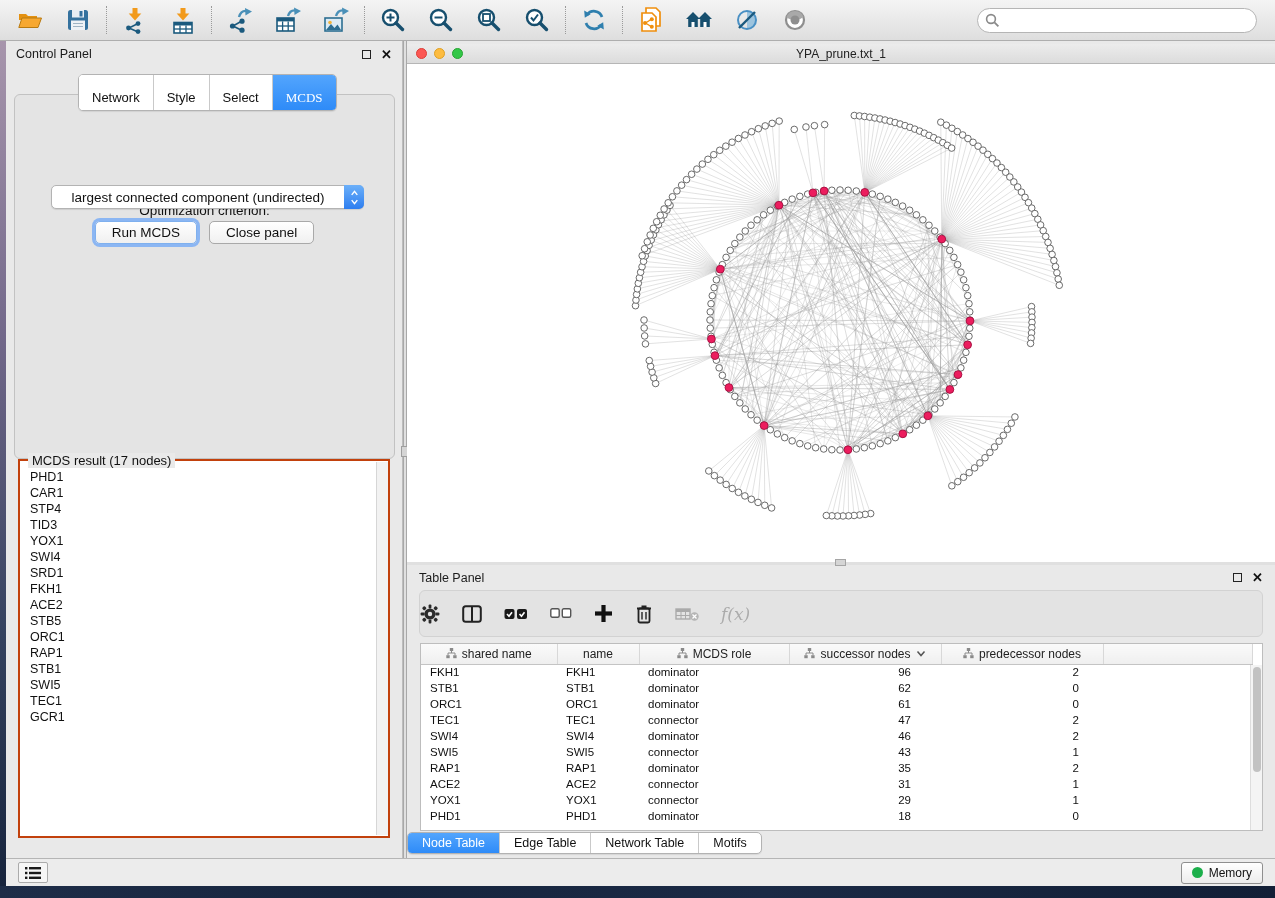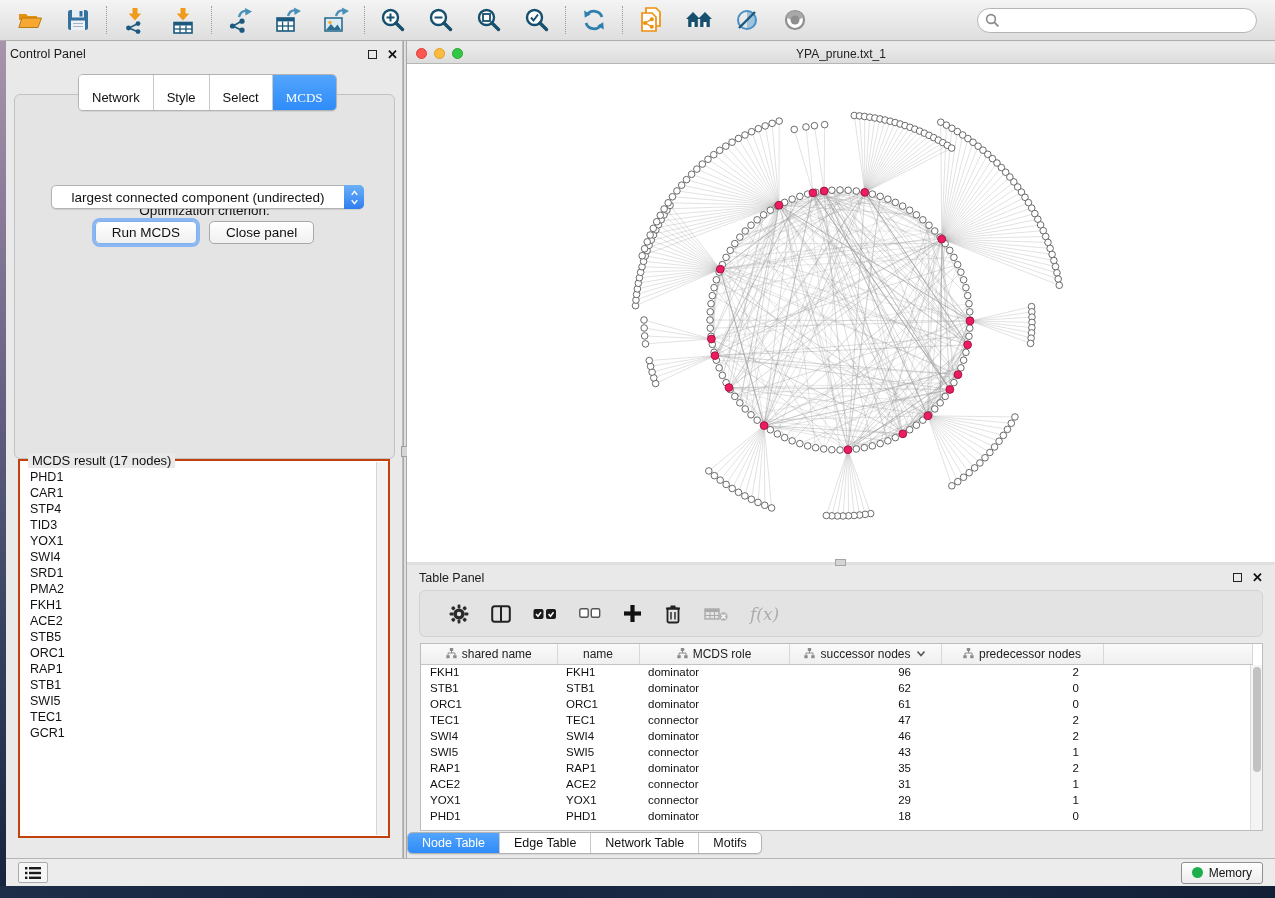--- a/index.html
+++ b/index.html
@@ -23,21 +23,21 @@
 
   
   #wall-left { left:0; top:41px; width:6px; height:845px;
     background:linear-gradient(#a795ac,#72688a 35%,#35425f 70%,#17243d); }
   #wall-bottom { left:0; top:886px; width:1275px; height:12px;
     background:linear-gradient(90deg,#1e2d48,#16253e 30%,#1b2a45 60%,#121f36); }
 
   
   #control-panel { left:6px; top:41px; width:397px; height:817px; background:#e9e9e9;
     border-right:1px solid #bdbdbd; }
-  .panel-header { height:26px; display:flex; align-items:center; padding:0 4px;
+  .panel-header { height:26px; display:flex; align-items:center; padding:0 10px;
     font-size:12.5px; color:#1b1b1b; }
   .win-btns { margin-left:auto; display:flex; align-items:center; gap:10px; }
   .float-btn { width:9px; height:9px; border:1.5px solid #222; display:inline-block; }
   .close-btn { font-size:13px; font-weight:bold; color:#111; line-height:9px; }
   #cp-tabs { position:absolute; left:72px; top:33px; display:flex;
     border:1px solid #b3b3b3; border-radius:5px; overflow:hidden; background:#fff;
     box-shadow:0 1px 1px rgba(0,0,0,.08); z-index:3; }
   .cp-tab { padding:15px 13px 4px; font-size:13px; color:#111; background:#fff;
     border-right:1px solid #c9c9c9; }
   .cp-tab:last-child { border-right:none;font-family:Liberation Serif, serif; }
@@ -90,21 +90,21 @@
   #net-canvas { position:absolute; left:0; top:23px; width:868px; height:498px; background:#fff; }
   #hsplit { position:absolute; left:0; top:521px; width:868px; height:3px; background:#e0e0e0; }
   #hgrip { position:absolute; left:428px; top:-3px; width:11px; height:7px;
     background:#d5d5d5; border:1px solid #a5a5a5; }
 
   
   #tp-header { position:absolute; left:0; top:524px; width:868px; height:25px;
     display:flex; align-items:center; padding:0 12px; font-size:12.5px; color:#1b1b1b; }
   #tp-toolbar { position:absolute; left:12px; top:549px; width:844px; height:47px;
     background:#e3e3e3; border:1px solid #d2d2d2; border-radius:6px;
-    display:flex; align-items:center; gap:22px; padding:0 29px; }
+    display:flex; align-items:center; gap:22px; padding:0 0; }
   .tp-ic { display:flex; align-items:center; justify-content:center; }
 
   #tp-table { position:absolute; left:13px; top:602px; width:843px; height:188px;
     background:#fff; border:1px solid #bdbdbd; overflow:hidden; }
   table { border-collapse:collapse; table-layout:fixed; width:832px; }
   th { height:20px; background:linear-gradient(#fafafa,#efefef);
     border-right:1px solid #d8d8d8; border-bottom:1px solid #c4c4c4;
     font-size:12px; font-weight:normal; color:#222; text-align:center; position:relative;
     white-space:nowrap; overflow:hidden; }
   th .hwrap { display:flex; align-items:center; justify-content:center; gap:5px; }
@@ -348,21 +348,20 @@
     <div id="mcds-fieldset">
       <div id="mcds-legend">MCDS result (17 nodes)</div>
       <div id="mcds-list">
           <div class="mcds-item">PHD1</div>
           <div class="mcds-item">CAR1</div>
           <div class="mcds-item">STP4</div>
           <div class="mcds-item">TID3</div>
           <div class="mcds-item">YOX1</div>
           <div class="mcds-item">SWI4</div>
           <div class="mcds-item">SRD1</div>
-          <div class="mcds-item">PMA2</div>
           <div class="mcds-item">FKH1</div>
           <div class="mcds-item">ACE2</div>
           <div class="mcds-item">STB5</div>
           <div class="mcds-item">ORC1</div>
           <div class="mcds-item">RAP1</div>
           <div class="mcds-item">STB1</div>
           <div class="mcds-item">SWI5</div>
           <div class="mcds-item">TEC1</div>
           <div class="mcds-item">GCR1</div>
         </div>

